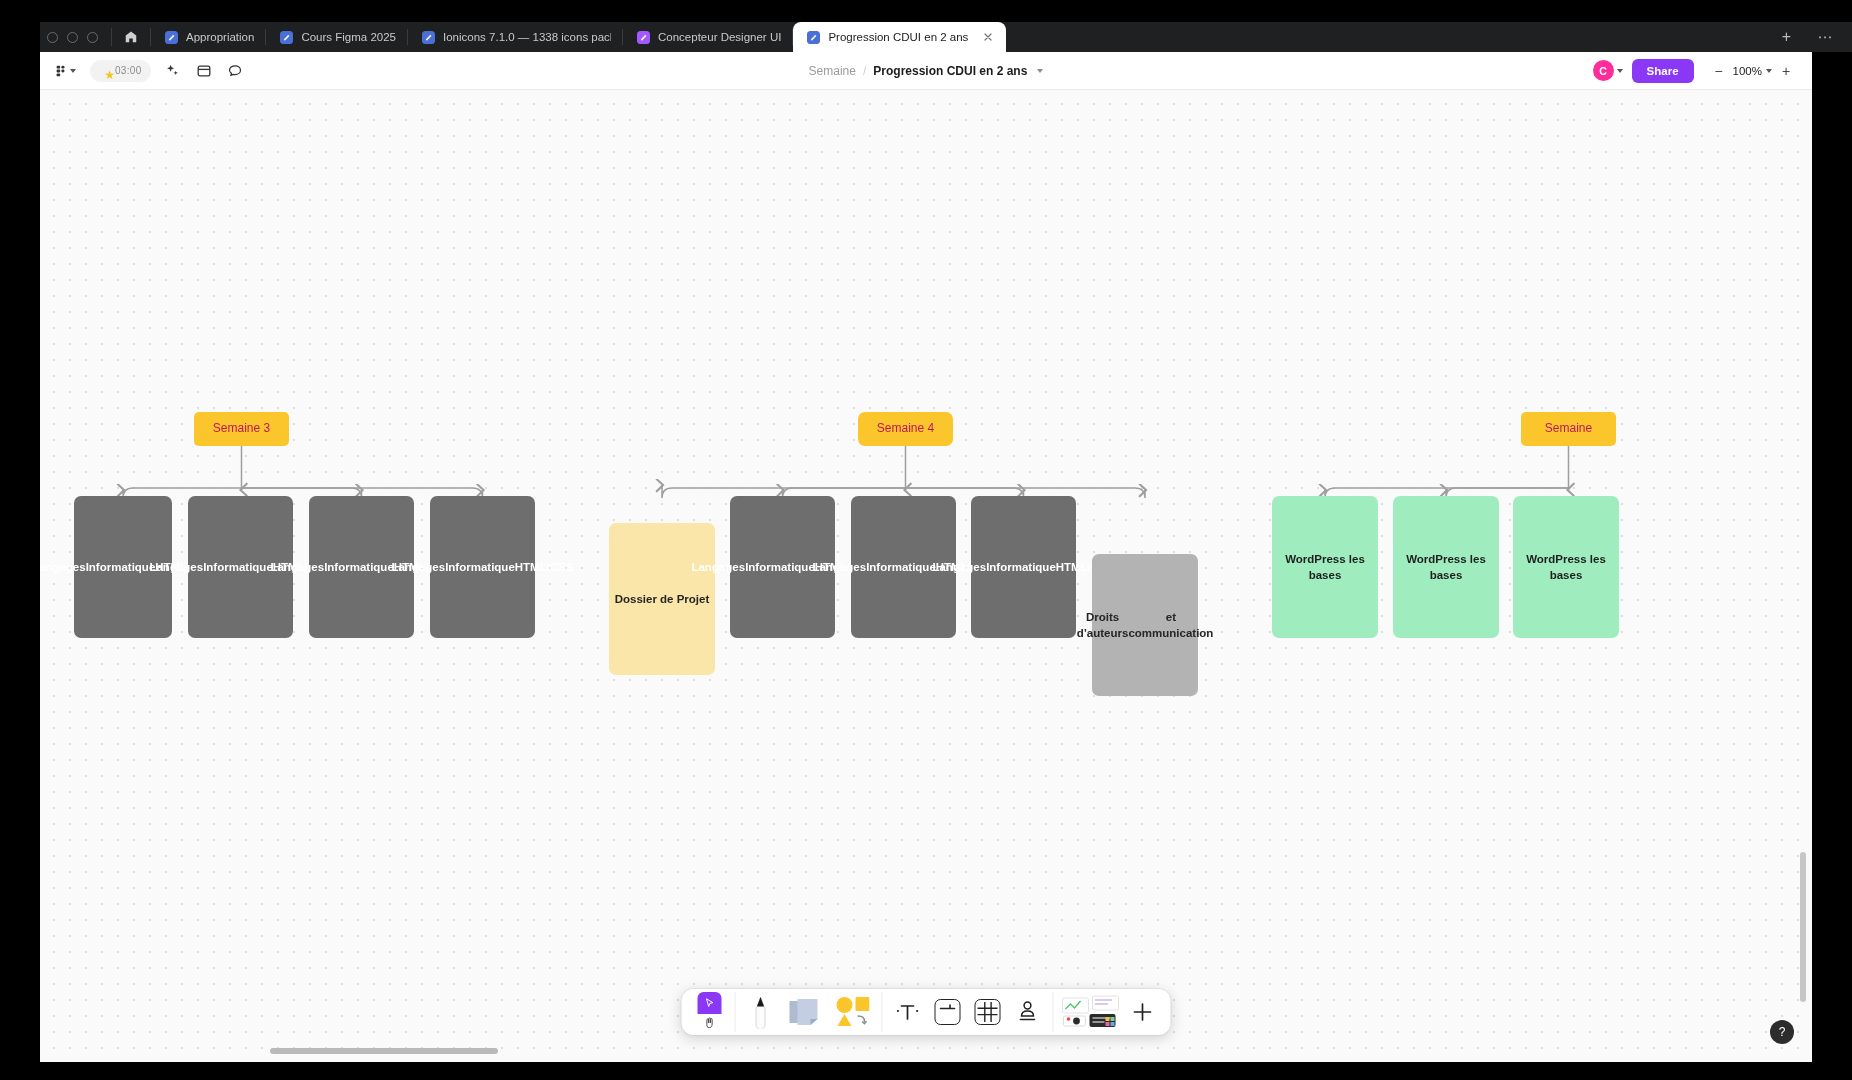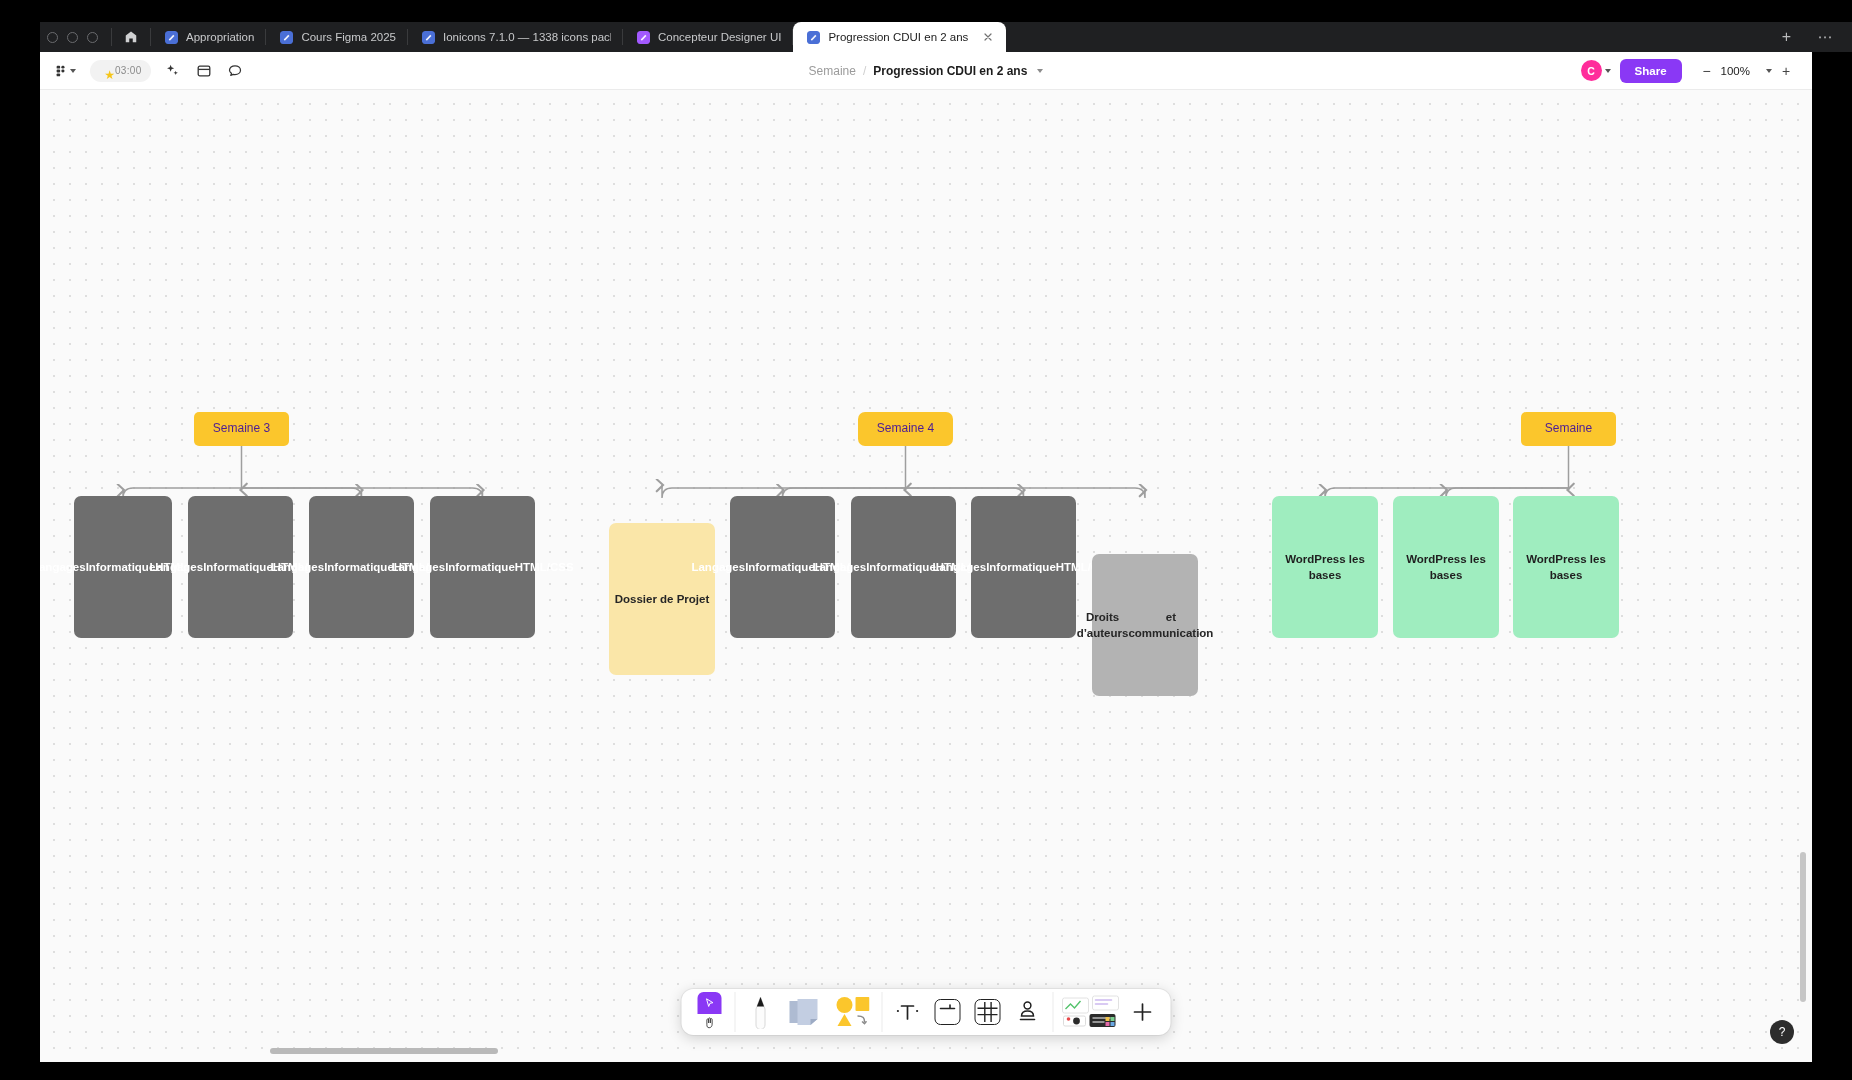--- a/index.html
+++ b/index.html
@@ -89,37 +89,37 @@
     width: 21px; height: 21px; border-radius: 50%; background: #ff2d9b;
     color: #fff; font-size: 10.5px; font-weight: 700;
     display: flex; align-items: center; justify-content: center;
   }
   .share-btn {
     background: #8a38f5; color: #fff; font-size: 11.5px; font-weight: 600;
     border-radius: 6px; padding: 6px 15px; border: none;
   }
   .zoomgrp { display: flex; align-items: center; gap: 2px; margin-left: 4px; }
   .zbtn { width: 24px; height: 24px; display: flex; align-items: center; justify-content: center; color: #444; font-size: 14px; }
-  .zval { font-size: 11.5px; color: #1c1c1c; display: flex; align-items: center; gap: 16px; }
+  .zval { font-size: 11.5px; color: #1c1c1c; display: flex; align-items: center; gap: 4px; }
 
   
   .canvas {
     position: absolute; left: 0; top: 38px; right: 0; bottom: 0;
     background-color: #fafafa;
     background-image: radial-gradient(#dedede 1px, transparent 1px);
     background-size: 16px 16px; background-position: 6px 6px;
     overflow: hidden;
   }
   .node {
     position: absolute; display: flex; align-items: center; justify-content: center;
     text-align: center; border-radius: 6px; line-height: 1.42;
   }
   .week {
     height: 34px; background: #fbc62c; border-radius: 5px;
-    font-size: 12px; color: #4c1d95; font-weight: 400;
+    font-size: 12px; color: #be185d; font-weight: 400;
   }
   .card { border-radius: 7px; font-weight: 700; font-size: 11.5px; }
   .card.dark  { background: #6e6e6e; color: #ffffff; }
   .card.light { background: #b3b3b3; color: #262626; }
   .card.cream { background: #fae6a8; color: #262626; margin-top: 32px; }
   .card.mint  { background: #9fedbf; color: #1f1f1f; }
   .conn { position: absolute; pointer-events: none; overflow: visible; }
 
   
   .figjam-bar {

